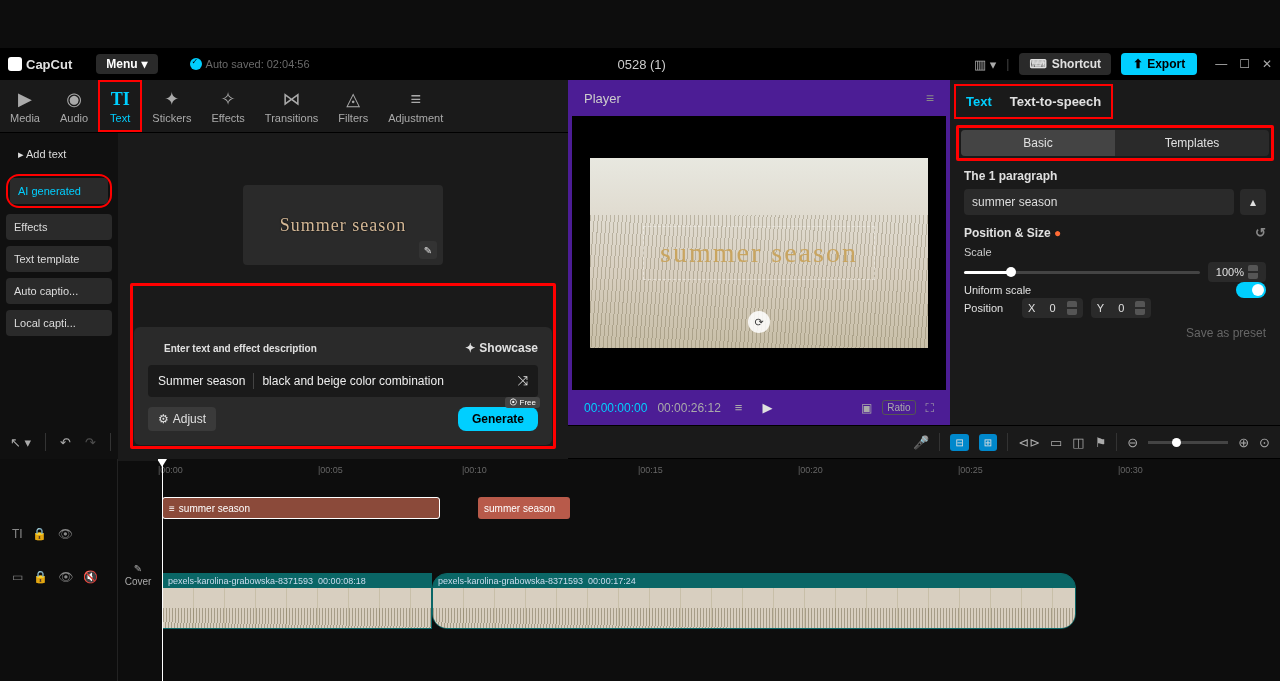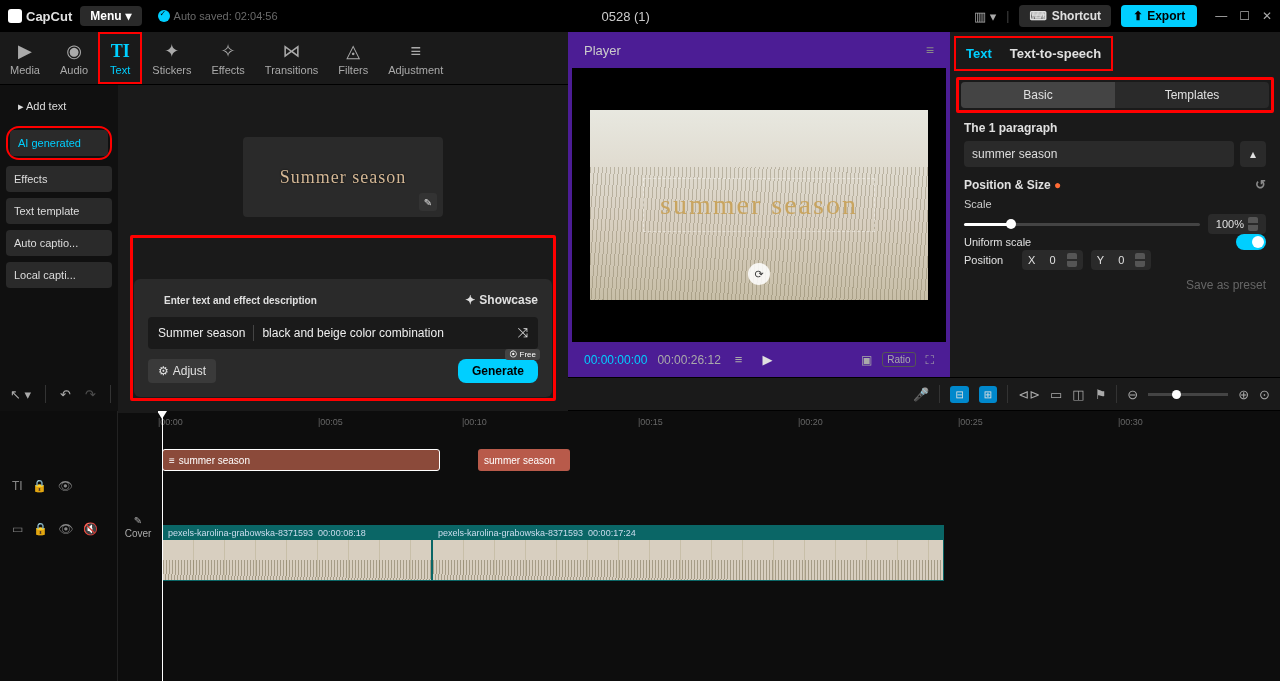--- a/index.html
+++ b/index.html
@@ -1,19 +1,19 @@
 <!DOCTYPE html>
 <html><head>
 <meta charset="utf-8">
 <style>
 * { margin: 0; padding: 0; box-sizing: border-box; font-family: -apple-system, BlinkMacSystemFont, "Segoe UI", Arial, sans-serif; }
 body { background: #0d0d0d; color: #e0e0e0; width: 1280px; height: 681px; overflow: hidden; font-size: 12px; }
 
 
-.topbar { height: 28px; background: #000; display: flex; align-items: center; padding: 16px 8px; gap: 8px; }
+.topbar { height: 28px; background: #000; display: flex; align-items: center; padding: 16px 8px; gap: 24px; margin-top: 48px; }
 .logo { display: flex; align-items: center; gap: 4px; font-weight: 600; font-size: 13px; }
 .logo-icon { width: 14px; height: 14px; background: #fff; border-radius: 3px; display: inline-block; }
 .menu-btn { background: #2a2a2a; color: #fff; padding: 3px 10px; border-radius: 4px; font-weight: 600; cursor: pointer; display:flex; align-items:center; gap:4px;}
 .autosave { color: #6a6a6a; font-size: 11px; display: flex; align-items: center; gap: 4px; margin-left: 8px; }
 .check-icon { width: 12px; height: 12px; background: #00cfff; border-radius: 50%; display: inline-block; position:relative;}
 .check-icon::after{content:"✓"; color:#000; font-size:8px; position:absolute; top:-1px; left:2px;}
 .topbar-center { flex: 1; text-align: center; font-size: 13px; color: #ccc; }
 .topbar-right { display: flex; align-items: center; gap: 10px; }
 .shortcut-btn { background: #2a2a2a; padding: 4px 10px; border-radius: 4px; display: flex; align-items: center; gap: 5px; font-weight: 600; cursor:pointer;}
 .export-btn { background: #00cfff; color: #000; padding: 4px 12px; border-radius: 4px; font-weight: 700; display: flex; align-items: center; gap: 4px; cursor:pointer;}
@@ -394,20 +394,20 @@
         <span>summer season</span>
       </div>
       <div class="text-clip text-clip2" style="left:320px; width:92px; top:14px;">
         <span>summer season</span>
       </div>
       <div class="video-track" style="left:4px;">
         <div class="video-clip" style="width:270px;">
           <div class="clip-label"><span>pexels-karolina-grabowska-8371593</span>&nbsp;&nbsp;<span>00:00:08:18</span></div>
           <div class="clip-thumbs"></div>
         </div>
-        <div class="video-clip" style="width:512px;">
+        <div class="video-clip" style="width:644px;border-radius:15px;">
           <div class="clip-label"><span>pexels-karolina-grabowska-8371593</span>&nbsp;&nbsp;<span>00:00:17:24</span></div>
           <div class="clip-thumbs"></div>
         </div>
       </div>
     </div>
   </div>
 </div>
 
 </body></html>

